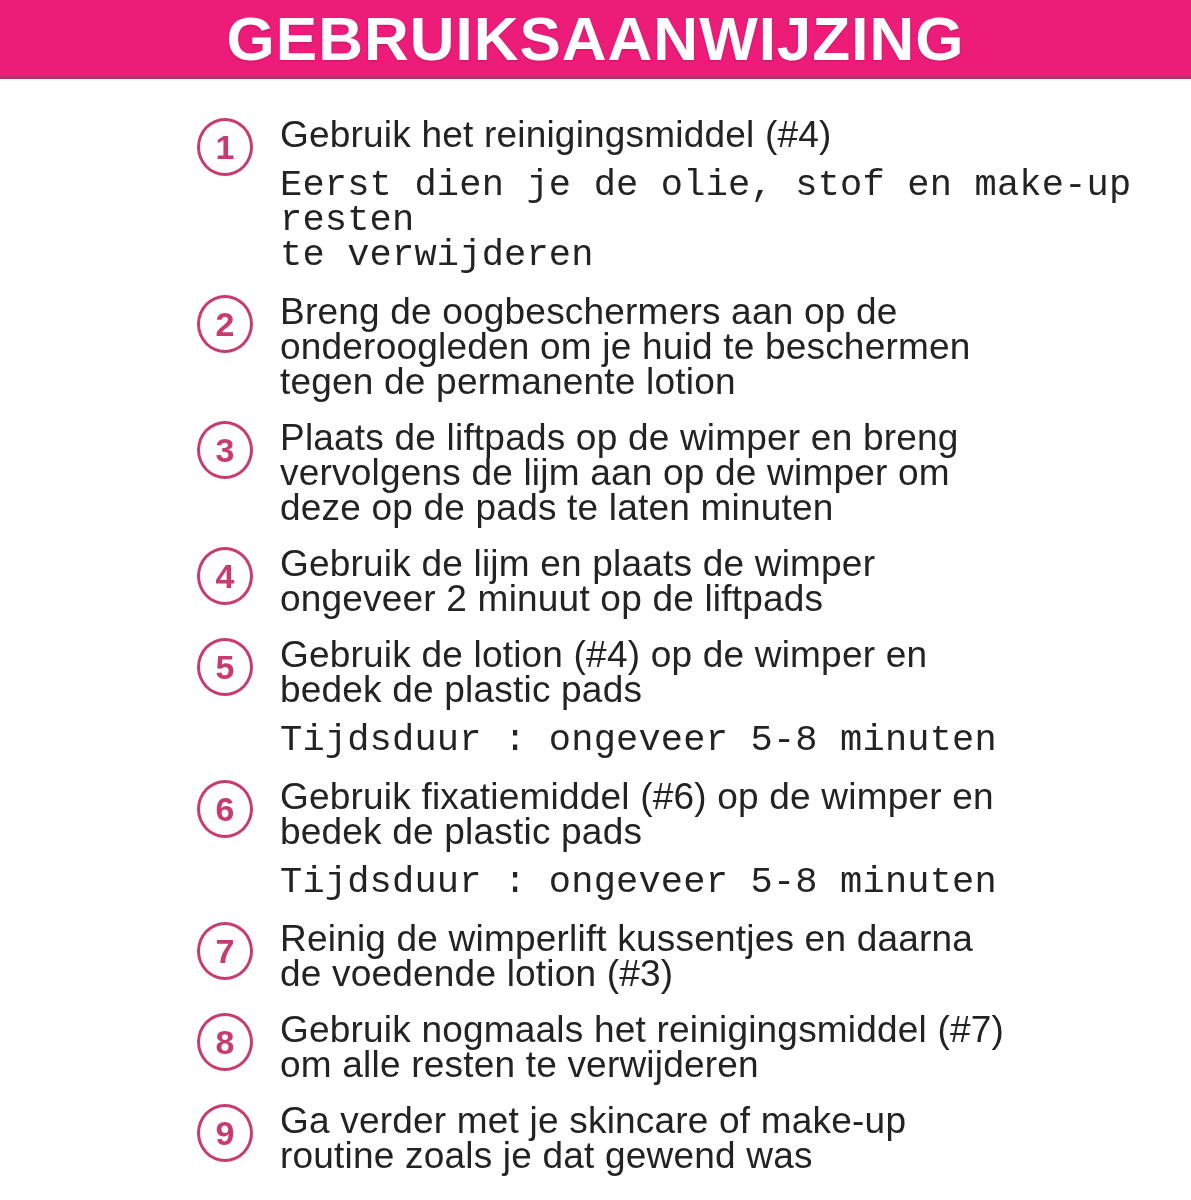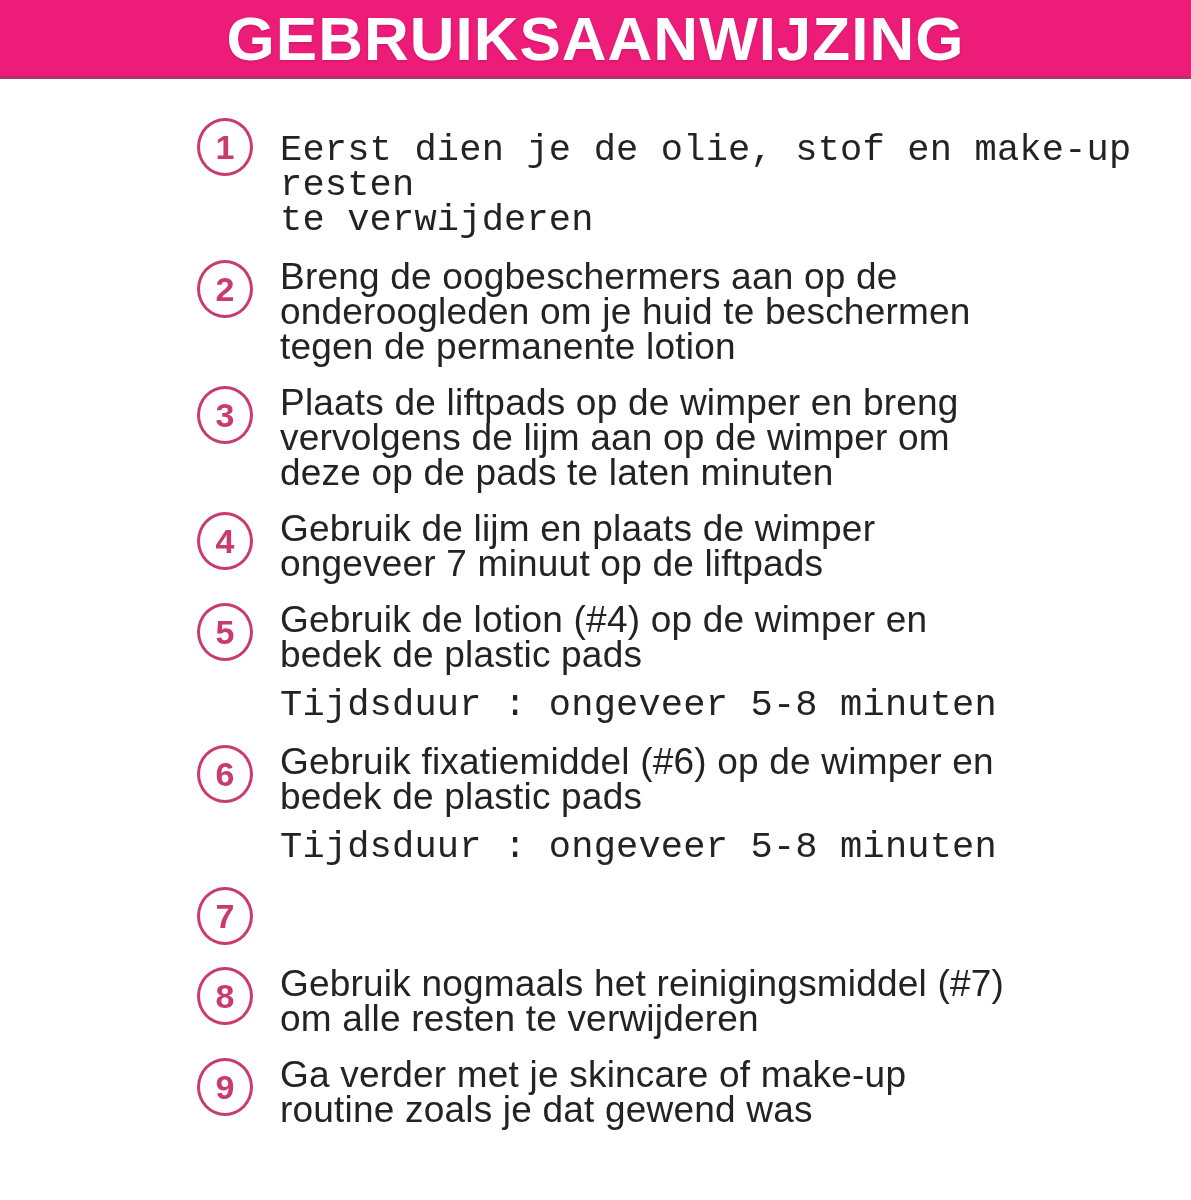--- a/index.html
+++ b/index.html
@@ -70,20 +70,21 @@
   <h1>GEBRUIKSAANWIJZING</h1>
 </div>
 
 <div class="content">
 
   <div class="step">
     <div class="badge">
       <span>1</span>
     </div>
     <div class="texts">
+      <p class="t">Gebruik het reinigingsmiddel (#4)</p>
       <p class="t note">Eerst dien je de olie, stof en make-up resten
 te verwijderen</p>
     </div>
   </div>
 
   <div class="step">
     <div class="badge">
       <span>2</span>
     </div>
     <div class="texts">
@@ -103,21 +104,21 @@
 deze op de pads te laten minuten</p>
     </div>
   </div>
 
   <div class="step">
     <div class="badge">
       <span>4</span>
     </div>
     <div class="texts">
       <p class="t">Gebruik de lijm en plaats de wimper
-ongeveer 7 minuut op de liftpads</p>
+ongeveer 2 minuut op de liftpads</p>
     </div>
   </div>
 
   <div class="step">
     <div class="badge">
       <span>5</span>
     </div>
     <div class="texts">
       <p class="t">Gebruik de lotion (#4) op de wimper en
 bedek de plastic pads</p>
@@ -134,20 +135,22 @@
 bedek de plastic pads</p>
       <p class="t note">Tijdsduur : ongeveer 5-8 minuten</p>
     </div>
   </div>
 
   <div class="step">
     <div class="badge">
       <span>7</span>
     </div>
     <div class="texts">
+      <p class="t">Reinig de wimperlift kussentjes en daarna
+de voedende lotion (#3)</p>
     </div>
   </div>
 
   <div class="step">
     <div class="badge">
       <span>8</span>
     </div>
     <div class="texts">
       <p class="t">Gebruik nogmaals het reinigingsmiddel (#7)
 om alle resten te verwijderen</p>

